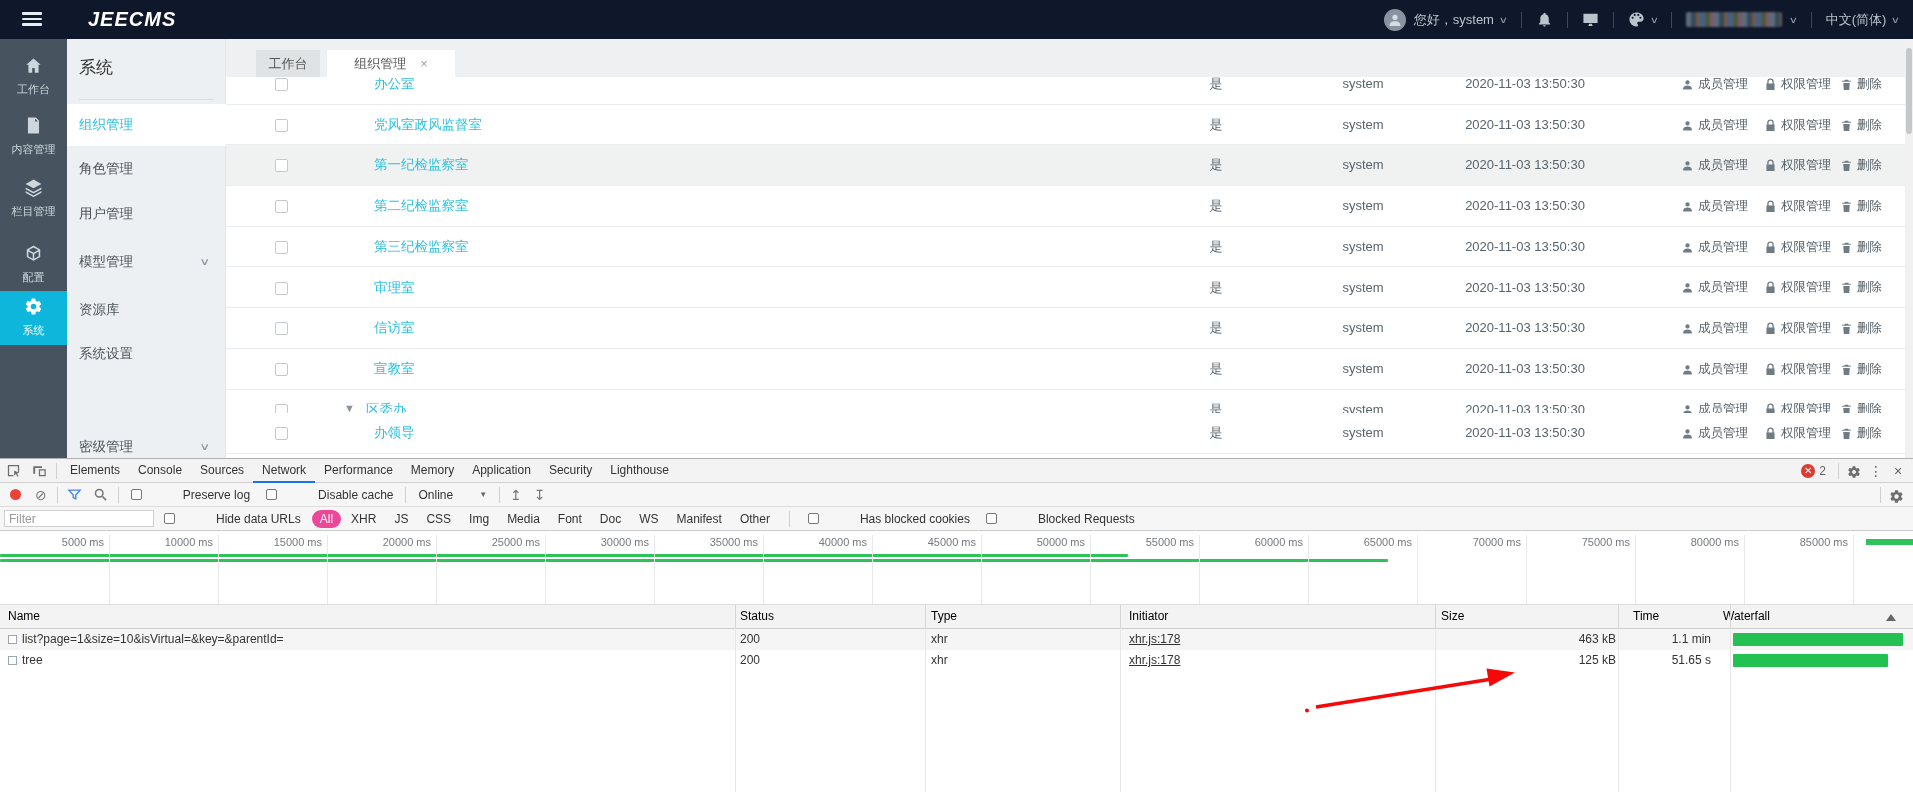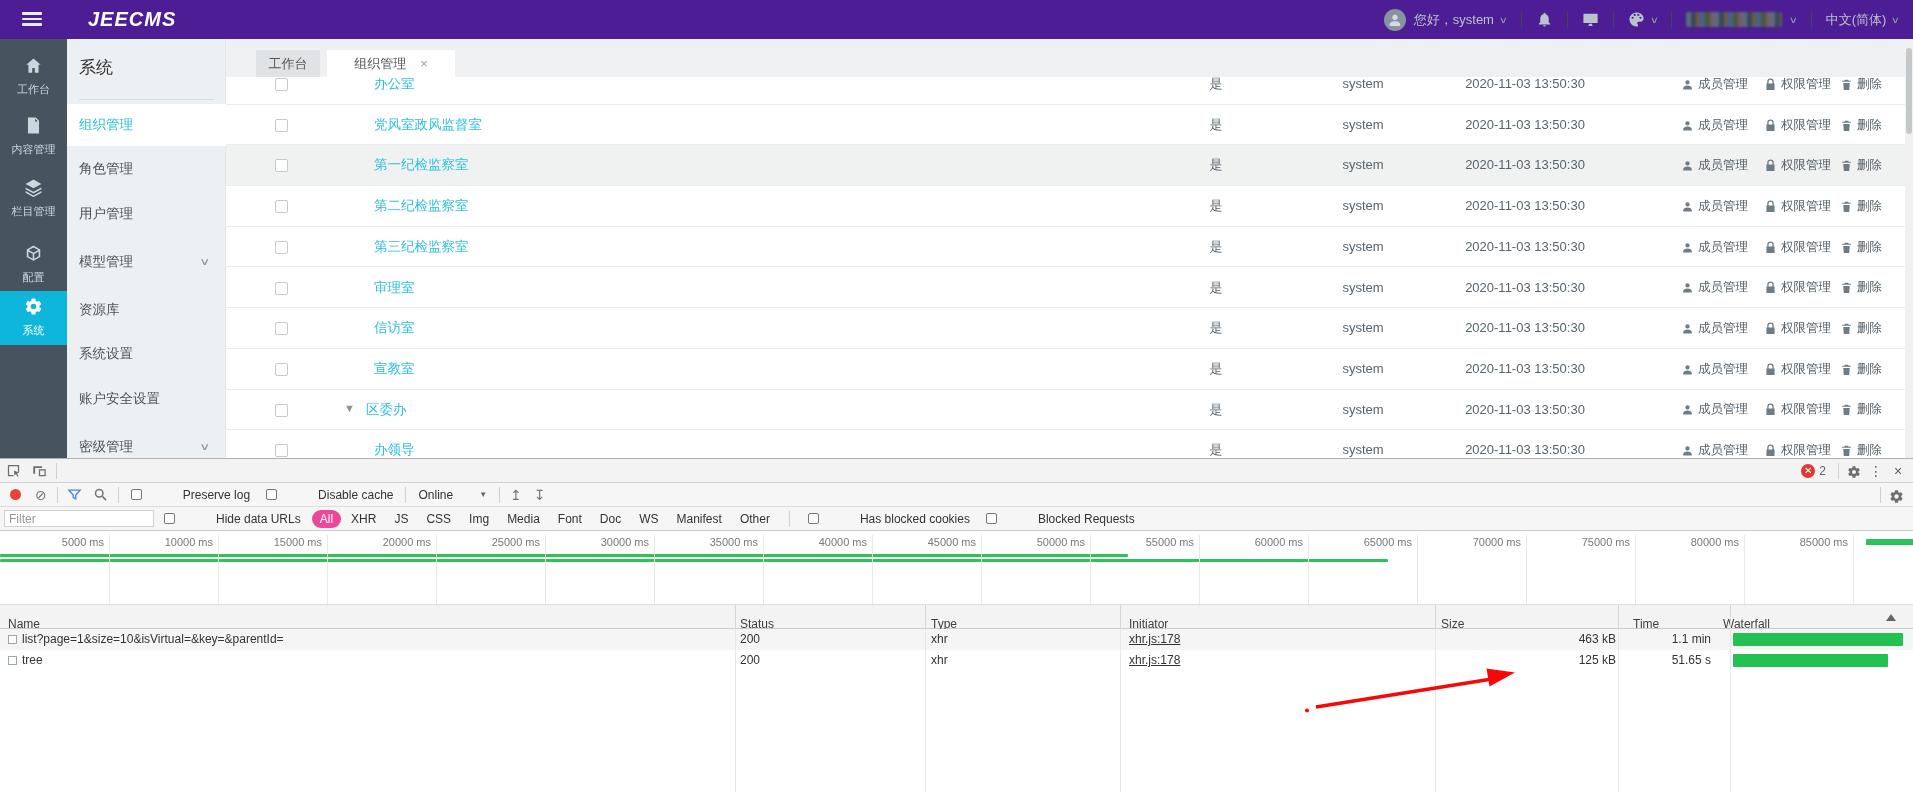--- a/index.html
+++ b/index.html
@@ -1,21 +1,21 @@
 <!DOCTYPE html>
 <html><head>
 <meta charset="utf-8">
 <style>
   * { margin:0; padding:0; box-sizing:border-box; }
   html,body { width:1913px; height:792px; overflow:hidden; }
   body { font-family:"Liberation Sans","DejaVu Sans",sans-serif; background:#fff; position:relative; }
   #stage { position:relative; width:1913px; height:792px; background:#eef0f1; overflow:hidden; }
 
   
-  #topbar { position:absolute; left:0; top:0; width:1913px; height:39px; background:#4c1d95; z-index:30; }
+  #topbar { position:absolute; left:0; top:0; width:1913px; height:39px; background:#0f172a; z-index:30; }
   #hamburger { position:absolute; left:22px; top:12px; width:20px; height:15px; cursor:pointer; }
   #hamburger span { display:block; height:2.5px; background:#e7edf1; margin-bottom:3.2px; border-radius:1px; }
   #logo { position:absolute; left:88px; top:8px; color:#fff; font-size:20px; font-weight:bold; font-style:italic; letter-spacing:1px; }
   #topbar-right { position:absolute; right:14px; top:0; height:39px; display:flex; align-items:center; color:#b8c3cb; font-size:13px; }
   .tsep { width:1px; height:16px; background:#3c4854; margin:0 14px; }
   .chev { font-size:9px; color:#8d9aa4; margin-left:6px; transform:scaleX(1.4); display:inline-block; }
   #avatar { width:22px; height:22px; border-radius:50%; background:#8questo; background:#87949f; display:flex; align-items:center; justify-content:center; margin-right:8px; overflow:hidden; }
   #avatar svg { width:16px; height:16px; fill:#d6dde2; }
   .ticon svg { width:17px; height:17px; fill:#b8c3cb; display:block; }
   #site-mosaic { width:96px; height:15px; border-radius:2px; margin-right:2px;
@@ -96,21 +96,21 @@
   .pill.selected { background:#ec4899; color:#fff; }
   #pills { display:flex; align-items:center; margin-left:2px; }
 
   #dt-overview { position:absolute; left:0; top:72px; width:1913px; height:74px; background:#fff; border-bottom:1px solid #ddd; overflow:hidden; }
   .ov-grid { position:absolute; top:4px; height:69px; width:1px; background:#e8e8e8; }
   .ov-label { position:absolute; top:5px; width:86px; text-align:right; font-size:11px; color:#75797d; }
   .ov-line { position:absolute; height:3px; background:#2dc25a; border-radius:1px; }
   #ov-green-tr { position:absolute; left:1866px; top:8px; width:47px; height:6px; background:#2dc25a; }
 
   #dt-grid-header { position:absolute; left:0; top:146px; width:1913px; height:24px; background:#f3f3f3; border-bottom:1px solid #ccc; }
-  .col-label { position:absolute; top:8px; line-height:23px; color:#404040; }
+  .col-label { position:absolute; top:0; line-height:23px; color:#000000; }
   .hdr-sep { position:absolute; top:0; width:1px; height:24px; background:#d6d6d6; }
   .body-sep { position:absolute; top:170px; width:1px; height:164px; background:#e6e6e6; }
   #sort-arrow { position:absolute; left:1886px; top:155px; width:0; height:0; border-left:5px solid transparent; border-right:5px solid transparent; border-bottom:7px solid #666; }
 
   .req-row { position:absolute; left:0; width:1913px; height:21px; line-height:21px; font-size:12px; color:#333; cursor:pointer; }
   .req-row.odd { background:#f5f5f5;padding-left:20px; }
   .req-cell { position:absolute; top:0; line-height:21px; white-space:nowrap; }
   .req-icon { position:absolute; left:8px; top:6px; width:9px; height:9px; border:1px solid #9aa7b3; background:#fff; }
   .init-link { text-decoration:underline; color:#333; cursor:pointer; }
   .wf-bar { position:absolute; height:13px; top:4px; background:#22c152; border-radius:1px; }
@@ -193,21 +193,20 @@
 
   <div id="snav">
     <div id="snav-title">系统</div>
     <div id="snav-divider"></div>
   <div class="snav-item active" style="top:65px;"><span>组织管理</span></div>
       <div class="snav-item" style="top:109px;"><span>角色管理</span></div>
       <div class="snav-item" style="top:154px;"><span>用户管理</span></div>
       <div class="snav-item" style="top:202px;"><span>模型管理</span><span class="chev2">∨</span></div>
       <div class="snav-item" style="top:250px;"><span>资源库</span></div>
       <div class="snav-item" style="top:294px;"><span>系统设置</span></div>
-      <div class="snav-item" style="top:339px;"><span>账户安全设置</span></div>
       <div class="snav-item" style="top:387px;"><span>密级管理</span><span class="chev2">∨</span></div>
     </div>
 
   <div id="content">
     <div id="tab-workbench" class="page-tab">工作台</div>
     <div id="tab-org" class="page-tab">
       <span>组织管理</span><span class="tclose">×</span>
     </div>
     <div id="org-table">
         <div class="org-row" style="top:-13px;">
@@ -483,21 +482,21 @@
           </span>
           <span class="org-action" style="left:1614px;">
             <span style="display: flex; align-items: center;">
               <svg viewBox="0 0 24 24">
                 <path d="M9 3h6l1 2h4v2H4V5h4zM6 9h12l-1 13H7z"></path>
               </svg>
             </span>
             <span>删除</span>
           </span>
         </div>
-        <div class="org-row" style="top:353px;padding-left:21px;">
+        <div class="org-row" style="top:336px;padding-left:21px;">
           <span class="cb"></span>
           <a class="oname">办领导</a>
           <span class="oenabled">是</span>
           <span class="ocreator">system</span>
           <span class="otime">2020-11-03 13:50:30</span>
           <span class="org-action" style="left:1455px;">
             <span style="display: flex; align-items: center;">
               <svg viewBox="0 0 24 24">
                 <path d="M12 12a4 4 0 100-8 4 4 0 000 8zm0 2c-4.4 0-8 2.2-8 5v2h16v-2c0-2.8-3.6-5-8-5z"></path>
               </svg>
@@ -536,20 +535,31 @@
             <path d="M3 3h18v12h-2V5H5v14h7v2H3z"></path>
             <path d="M13 12l8 3.5-3.2 1.3 2.2 4.2-1.8 1-2.2-4.3L13 20z"></path>
           </svg>
       </span>
       <span class="dt-toolicon">
         <svg viewBox="0 0 24 24">
             <path d="M2 5h14v3H5v9H2zM11 10h11v11H11zm2 2v7h7v-7z"></path>
           </svg>
       </span>
       <span class="dt-vsep"></span>
+      <span id="dt-tabstrip" style="display:flex;">
+          <span class="dt-tab">Elements</span>
+          <span class="dt-tab">Console</span>
+          <span class="dt-tab">Sources</span>
+          <span class="dt-tab active">Network</span>
+          <span class="dt-tab">Performance</span>
+          <span class="dt-tab">Memory</span>
+          <span class="dt-tab">Application</span>
+          <span class="dt-tab">Security</span>
+          <span class="dt-tab">Lighthouse</span>
+        </span>
       <div id="dt-tabs-right">
         <span id="err-badge">✕</span>
         <span id="err-count">2</span>
         <span class="dt-vsep"></span>
         <span class="dt-gear">
           <svg viewBox="0 0 24 24">
               <path d="M12 15.5A3.5 3.5 0 018.5 12 3.5 3.5 0 0112 8.5a3.5 3.5 0 013.5 3.5 3.5 3.5 0 01-3.5 3.5m7.43-2.53c.04-.32.07-.64.07-.97s-.03-.66-.07-1l2.11-1.63a.5.5 0 00.12-.64l-2-3.46a.5.5 0 00-.61-.22l-2.49 1a7.3 7.3 0 00-1.69-.98l-.37-2.65A.5.5 0 0014 2h-4a.5.5 0 00-.5.42l-.37 2.65c-.63.25-1.17.59-1.69.98l-2.49-1a.5.5 0 00-.61.22l-2 3.46a.5.5 0 00.12.64L4.57 11c-.04.34-.07.67-.07 1s.03.65.07.97l-2.11 1.66a.5.5 0 00-.12.64l2 3.46c.12.22.39.3.61.22l2.49-1.01c.52.4 1.06.74 1.69.99l.37 2.65c.04.24.25.42.5.42h4c.25 0 .46-.18.5-.42l.37-2.65c.63-.26 1.17-.59 1.69-.99l2.49 1.01c.22.08.49 0 .61-.22l2-3.46a.5.5 0 00-.12-.64l-2.11-1.66z"></path>
             </svg>
         </span>
         <span class="dt-kebab">⋮</span>

